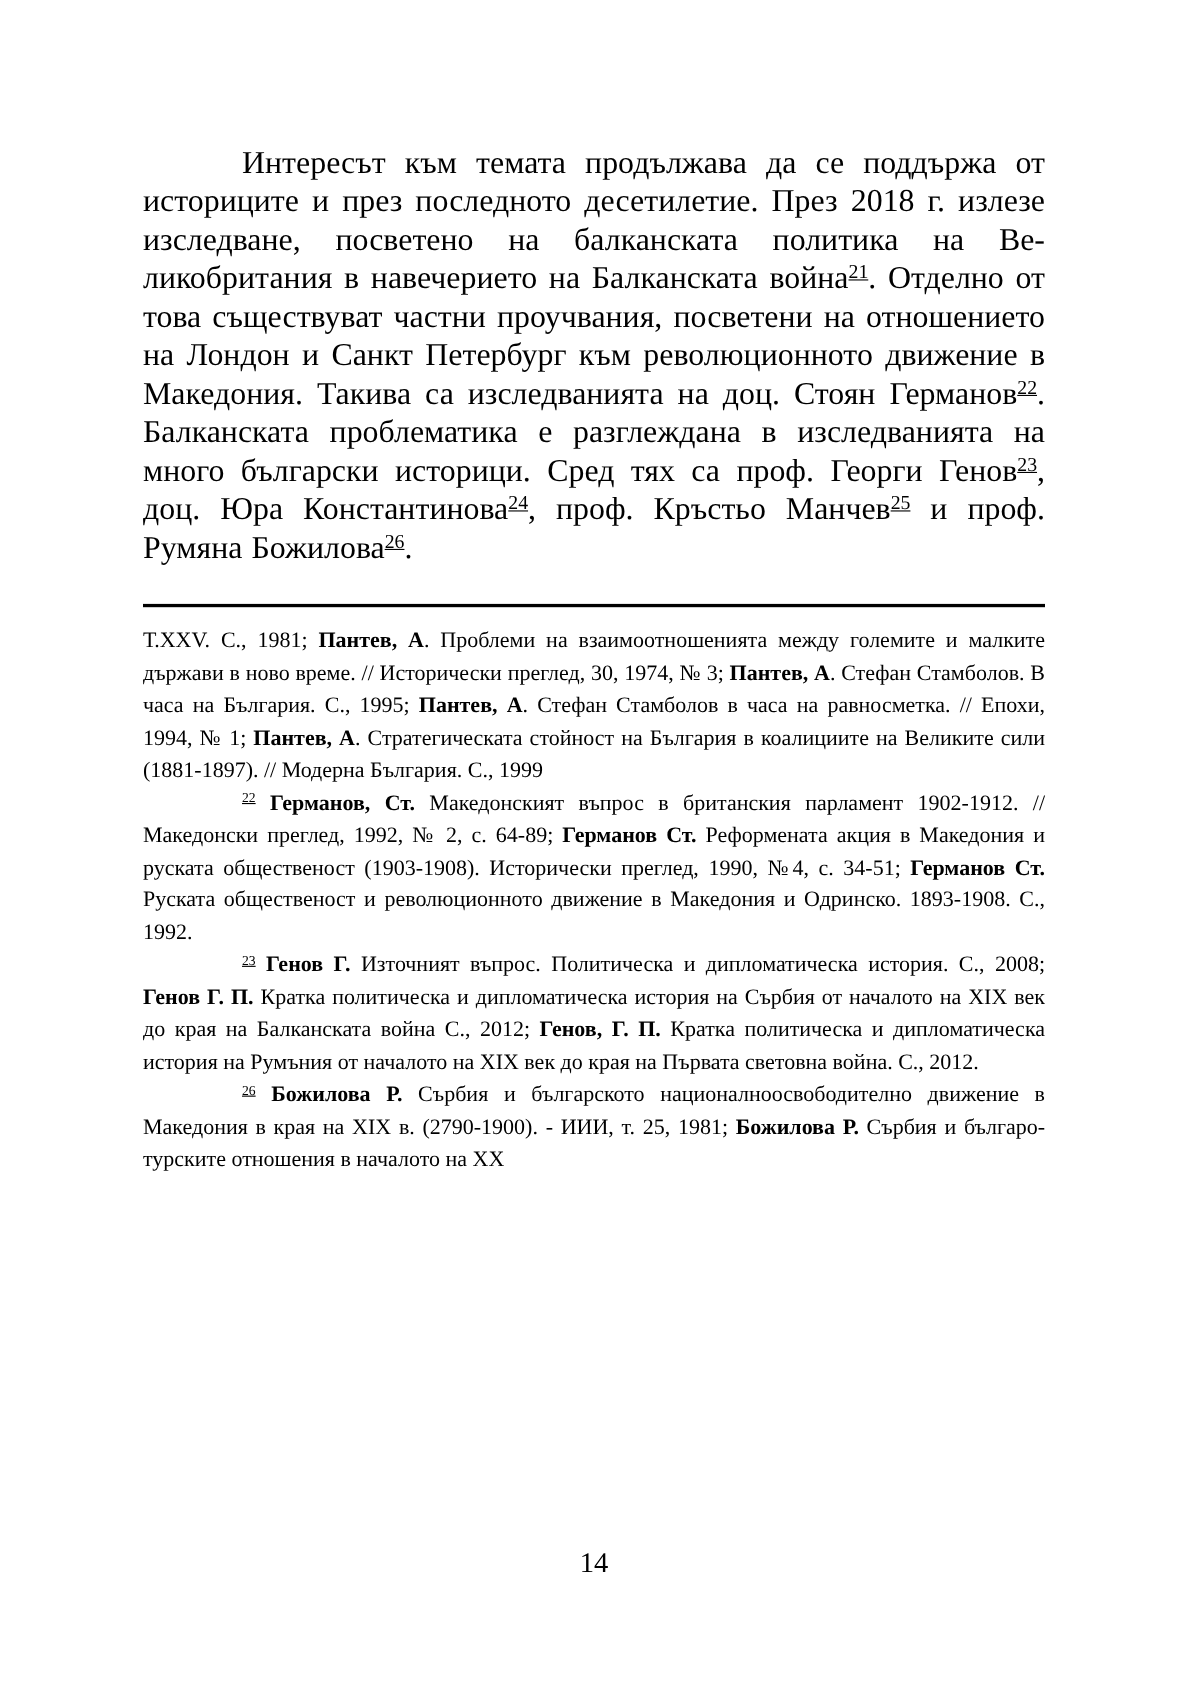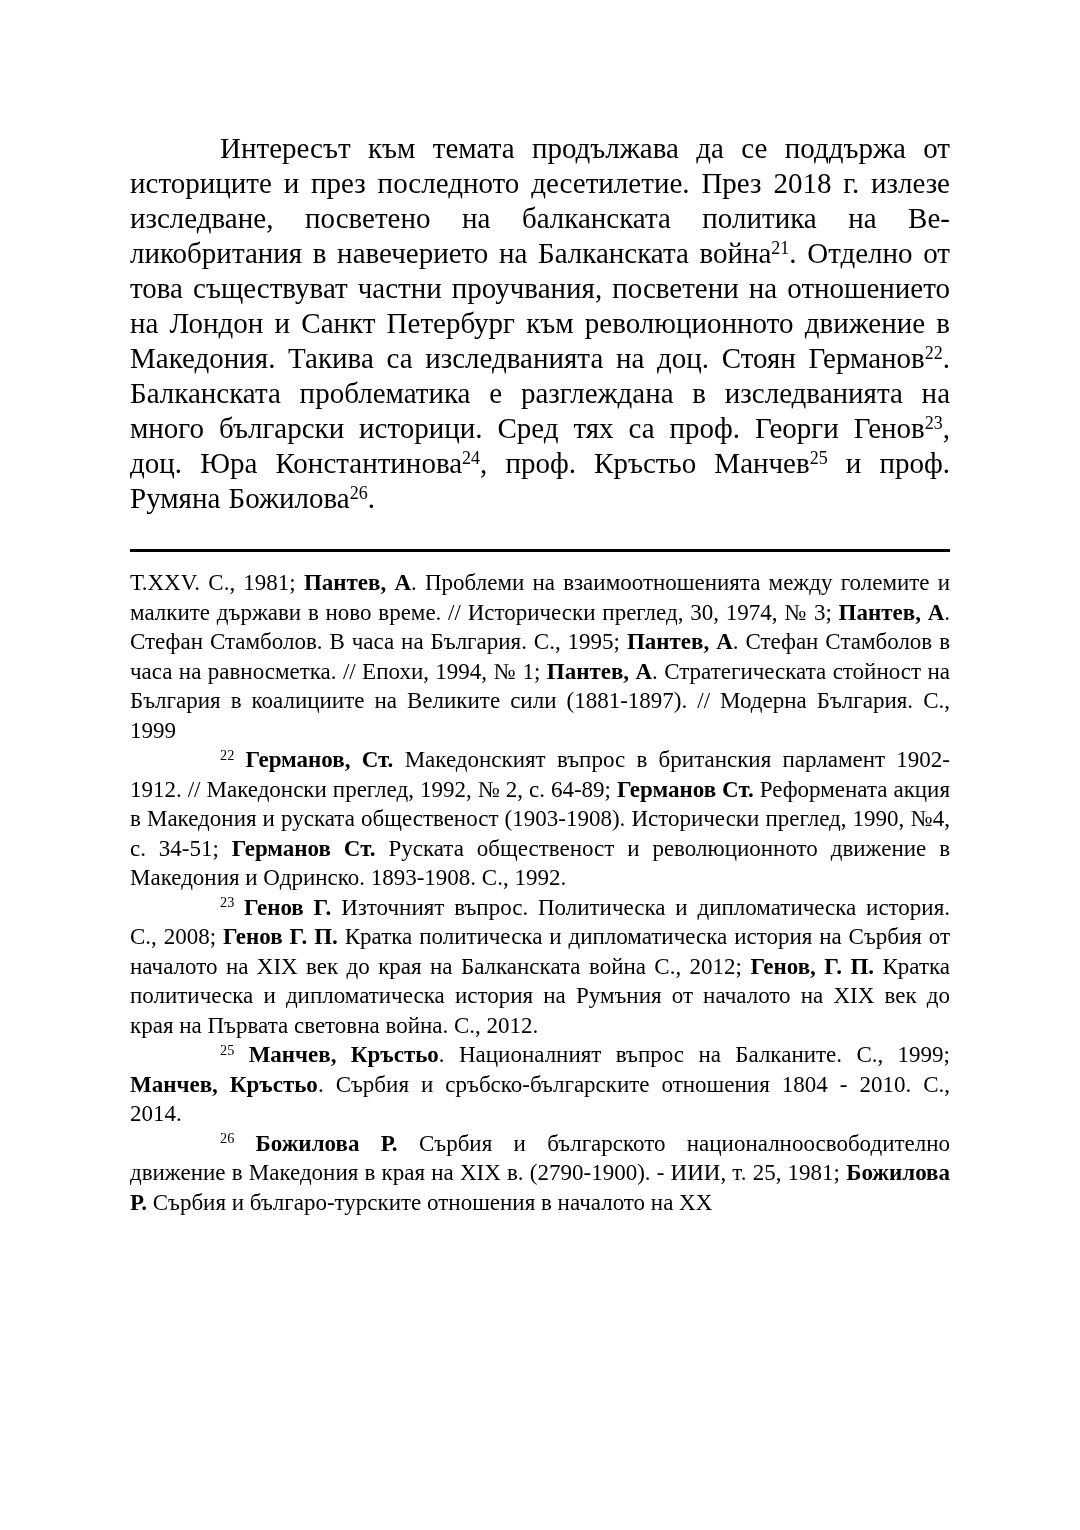--- a/index.html
+++ b/index.html
@@ -30,36 +30,37 @@
     word-spacing: 1px;
   }
   .fn-rule {
     height: 3px;
     background: #000000;
     width: 100%;
     margin-top: 33px;
   }
   .footnotes {
     margin-top: 16px;
-    font-size: 23px;
+    font-size: 20px;
     line-height: 29.5px;
     text-align: justify;
   }
   .fn-para {
     margin: 0;
   }
   .fn-para.indent {
     text-indent: 90px;
   }
   sup {
     font-size: 0.62em;
     line-height: 0;
     vertical-align: baseline;
     position: relative;
     top: -0.5em;
+    text-decoration: underline;
   }
   .run-bold {
     font-weight: bold;
   }
   .page-number {
     position: absolute;
     left: 0;
     top: 1406px;
     width: 100%;
     text-align: center;
@@ -71,17 +72,17 @@
 <body>
 
 <div class="page">
   <div class="content">
     <div class="body-text"><span>Интересът към темата продължава да се поддържа от историците и през последното десетилетие. През 2018 г. из­лезе изследване, посветено на балканската политика на Ве­ликобритания в навечерието на Балканската война</span><sup>21</sup><span>. Отдел­но от това съществуват частни проучвания, посветени на от­ношението на Лондон и Санкт Петербург към революци­онното движение в Македония. Такива са изследванията на доц. Стоян Германов</span><sup>22</sup><span>. Балканската проблематика е разглеж­дана в изследванията на много български историци. Сред тях са проф. Георги Генов</span><sup>23</sup><span>, доц. Юра Константинова</span><sup>24</sup><span>, проф. Кръстьо Манчев</span><sup>25</sup><span> и проф. Румяна Божилова</span><sup>26</sup><span>.</span></div>
     <div class="fn-rule"></div>
     <div class="footnotes">
         <p class="fn-para"><span>Т.XXV. С., 1981; </span><span class="run-bold">Пантев, А</span><span>. Проблеми на взаимоотношенията между големите и малките държави в ново време. // Исторически преглед, 30, 1974, № 3; </span><span class="run-bold">Пантев, А</span><span>. Стефан Стамболов. В часа на България. С., 1995; </span><span class="run-bold">Пантев, А</span><span>. Стефан Стамболов в часа на равносметка. // Епохи, 1994, № 1; </span><span class="run-bold">Пантев, А</span><span>. Стратегическата стойност на България в коалициите на Вели­ките сили (1881-1897). // Модерна България. С., 1999</span></p>
         <p class="fn-para indent"><sup>22</sup><span> </span><span class="run-bold">Германов, Ст.</span><span> Македонският въпрос в британския парламент 1902-1912. // Македонски преглед, 1992, № 2, с. 64-89; </span><span class="run-bold">Германов Ст.</span><span> Ре­формената акция в Македония и руската общественост (1903-1908). Ис­торически преглед, 1990, №4, с. 34-51; </span><span class="run-bold">Германов Ст.</span><span> Руската обществе­ност и революционното движение в Македония и Одринско. 1893-1908. С., 1992.</span></p>
         <p class="fn-para indent"><sup>23</sup><span> </span><span class="run-bold">Генов Г.</span><span> Източният въпрос. Политическа и дипломатическа история. С., 2008; </span><span class="run-bold">Генов Г. П.</span><span> Кратка политическа и дипломатическа история на Сърбия от началото на XIX век до края на Балканската война С., 2012; </span><span class="run-bold">Генов, Г. П.</span><span> Кратка политическа и дипломатическа история на Румъния от началото на XIX век до края на Първата световна война. С., 2012.</span></p>
-        <p class="fn-para indent"><sup>25</sup><span> </span><span class="run-bold">Манчев, Кръстьо</span><span>. Националният въпрос на Балканите. С., 1999; </span><span class="run-bold">Манчев, Кръстьо</span><span>. Сърбия и сръбско-българските отношения 1804 - 2010. С., 2014.</span></p>
         <p class="fn-para indent"><sup>26</sup><span> </span><span class="run-bold">Божилова Р.</span><span> Сърбия и българското националноосвободително движение в Македония в края на XIX в. (2790-1900). - ИИИ, т. 25, 1981; </span><span class="run-bold">Божилова Р.</span><span> Сърбия и българо-турските отношения в началото на XX</span></p>
       </div>
   </div>
+  <div class="page-number">14</div>
 </div>
 
 </body></html>

